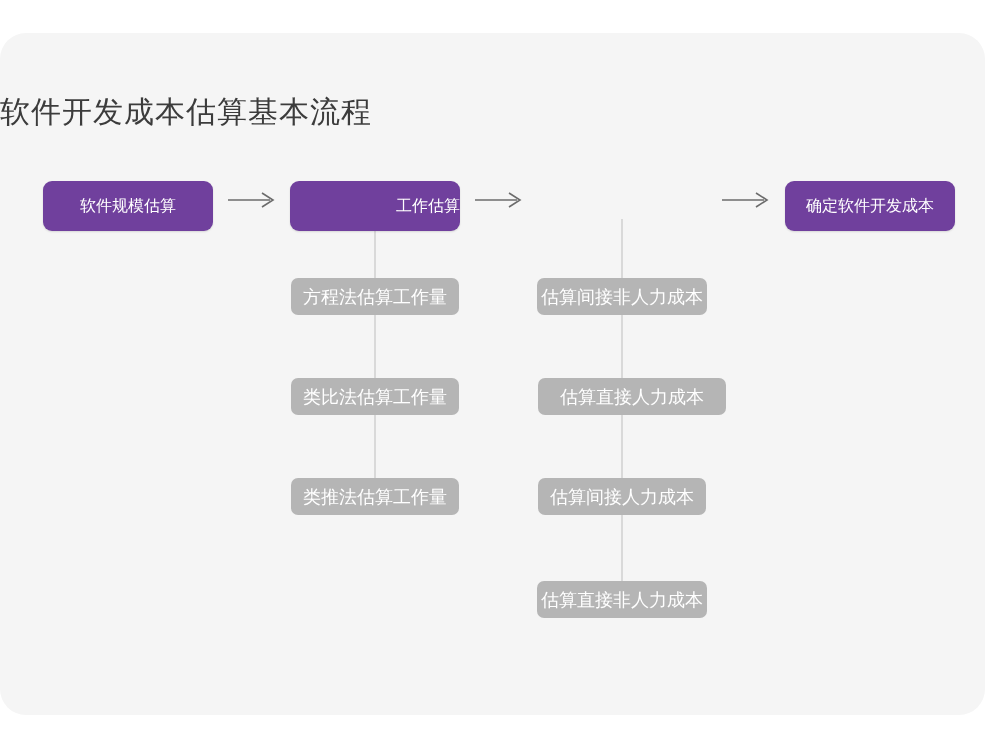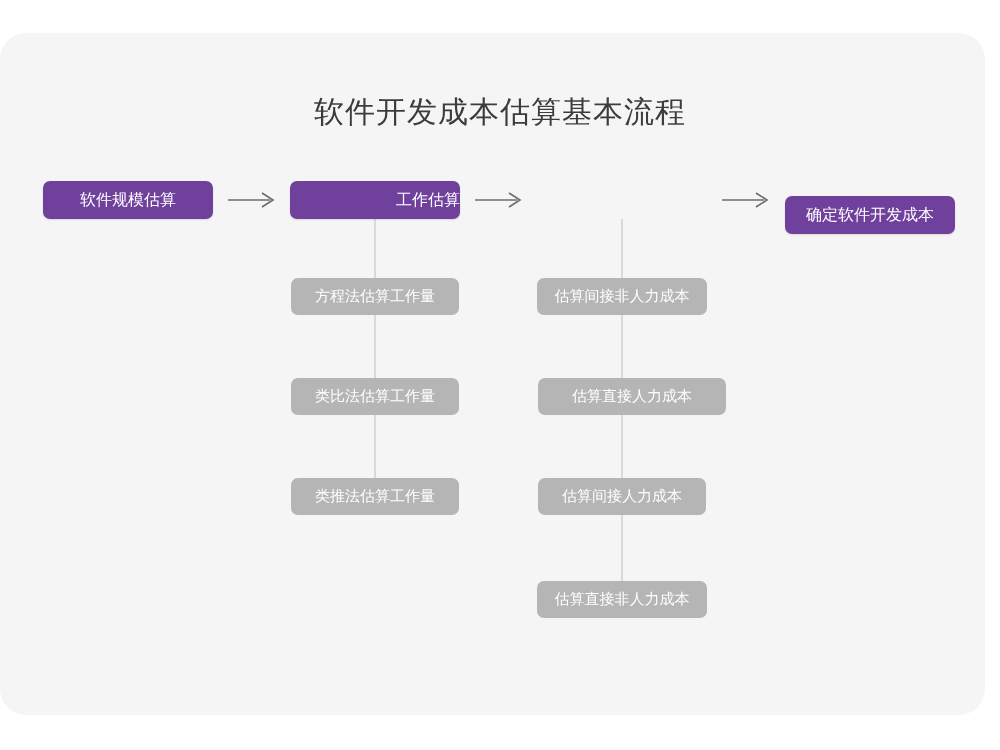--- a/index.html
+++ b/index.html
@@ -32,21 +32,20 @@
     left: 0;
     top: 0;
     width: 1000px;
     height: 750px;
   }
   .title {
     position: absolute;
     left: 0;
     top: 92px;
     width: 1000px;
-    text-align: center;
     font-size: 30px;
     color: #3c3c3c;
     letter-spacing: 1px;
     font-weight: normal;
     white-space: nowrap;
   }
   .connector {
     position: absolute;
     width: 2px;
     background: #d9d9d9;
@@ -58,26 +57,27 @@
     align-items: center;
     justify-content: center;
     border-radius: 7px;
     color: #ffffff;
     white-space: nowrap;
     text-align: center;
   }
   .node.primary {
     background: #70409d;
     font-size: 16px;
-    height: 38px;
+    height: 50px;
     box-shadow: 0 1px 2px rgba(0,0,0,0.12);
+    border-radius: 9px;
   }
   .node.secondary {
     background: #b5b5b5;
-    font-size: 15px;
+    font-size: 18px;
     height: 37px;
   }
   .arrow {
     position: absolute;
     height: 20px;
   }
   .arrow svg {
     display: block;
     overflow: visible;
   }
@@ -99,21 +99,21 @@
 
     <div class="node primary" style="left:43px; top:181px; width:170px;">
       <span>软件规模估算</span>
     </div>
 
     <div class="node primary" style="left:290px; top:181px; width:170px;justify-content:flex-end;">
       <span>工作估算</span>
     </div>
 
 
-    <div class="node primary" style="left:785px; top:196px; width:170px;">
+    <div class="node primary" style="left:785px; top:181px; width:170px;">
       <span>确定软件开发成本</span>
     </div>
 
     <div class="arrow" style="left:228px; top:190px; width:48px;">
       <svg width="48" height="20" viewBox="0 0 48 20">
         <path d="M0 10 L42 10" stroke="#6b6b6b" stroke-width="1.6" fill="none"></path>
         <path d="M34 3 L45 10 L34 17" stroke="#6b6b6b" stroke-width="1.6" fill="none"></path>
       </svg>
     </div>
 

